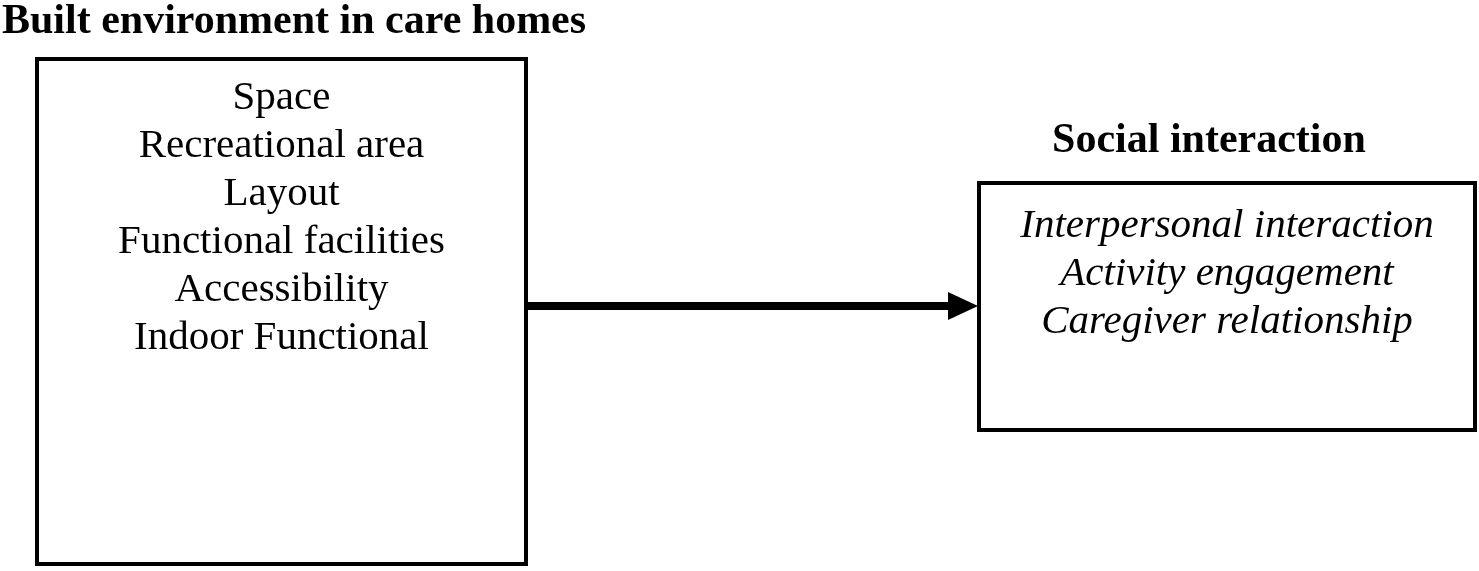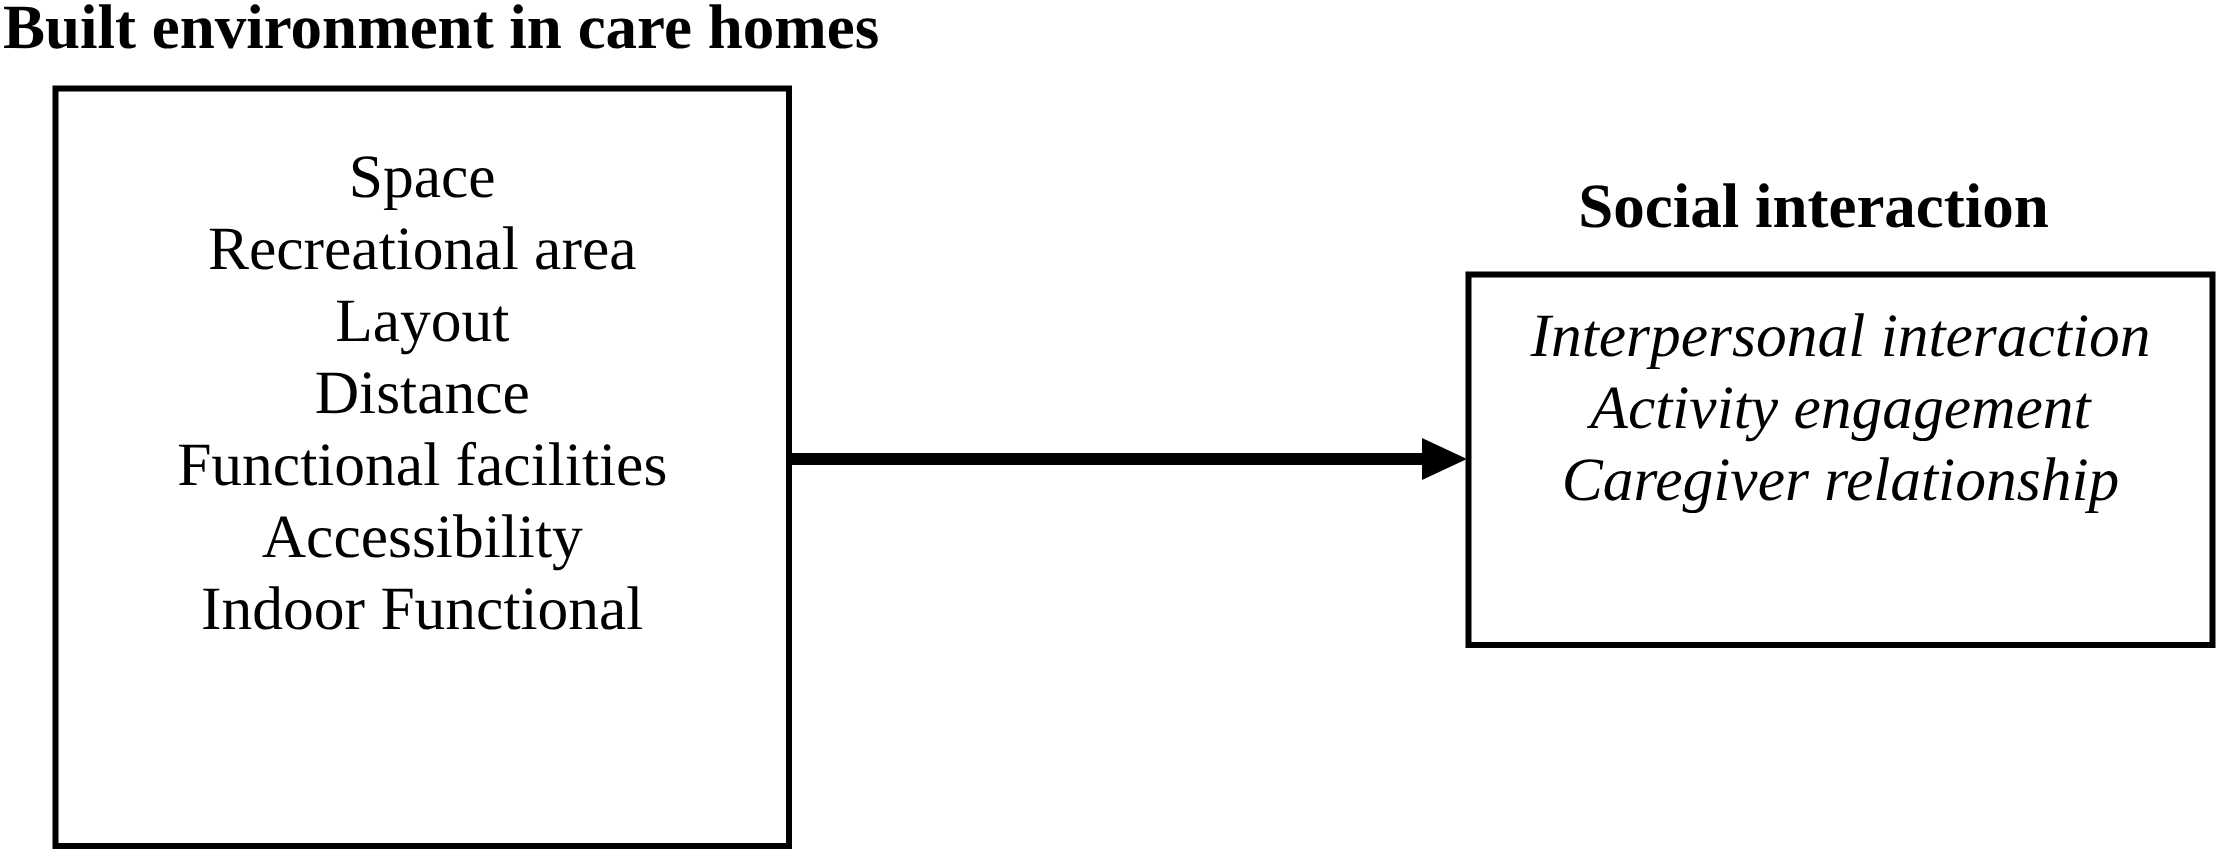--- a/index.html
+++ b/index.html
@@ -41,21 +41,21 @@
   .box {
     position: absolute;
     border: 4px solid var(--border);
     background: var(--background);
   }
   .box-left {
     left: 35px;
     top: 57px;
     width: 493px;
     height: 509px;
-    padding-top: 32px;
+    padding-top: 10px;
   }
   .box-right {
     left: 977px;
     top: 181px;
     width: 500px;
     height: 251px;
     padding-top: 14px;
     font-style: italic;
   }
   .box-items {
@@ -91,21 +91,20 @@
 
 <div class="canvas">
 
   <div class="box-title title-left">Built environment in care homes</div>
 
   <div class="box box-left">
     <div class="box-items">
         <div class="box-line">Space</div>
         <div class="box-line">Recreational area</div>
         <div class="box-line">Layout</div>
-        <div class="box-line">Distance</div>
         <div class="box-line">Functional facilities</div>
         <div class="box-line">Accessibility</div>
         <div class="box-line">Indoor Functional</div>
       </div>
   </div>
 
   <div class="arrow-shaft"></div>
   <div class="arrow-head"></div>
 
   <div class="box-title title-right">Social interaction</div>

